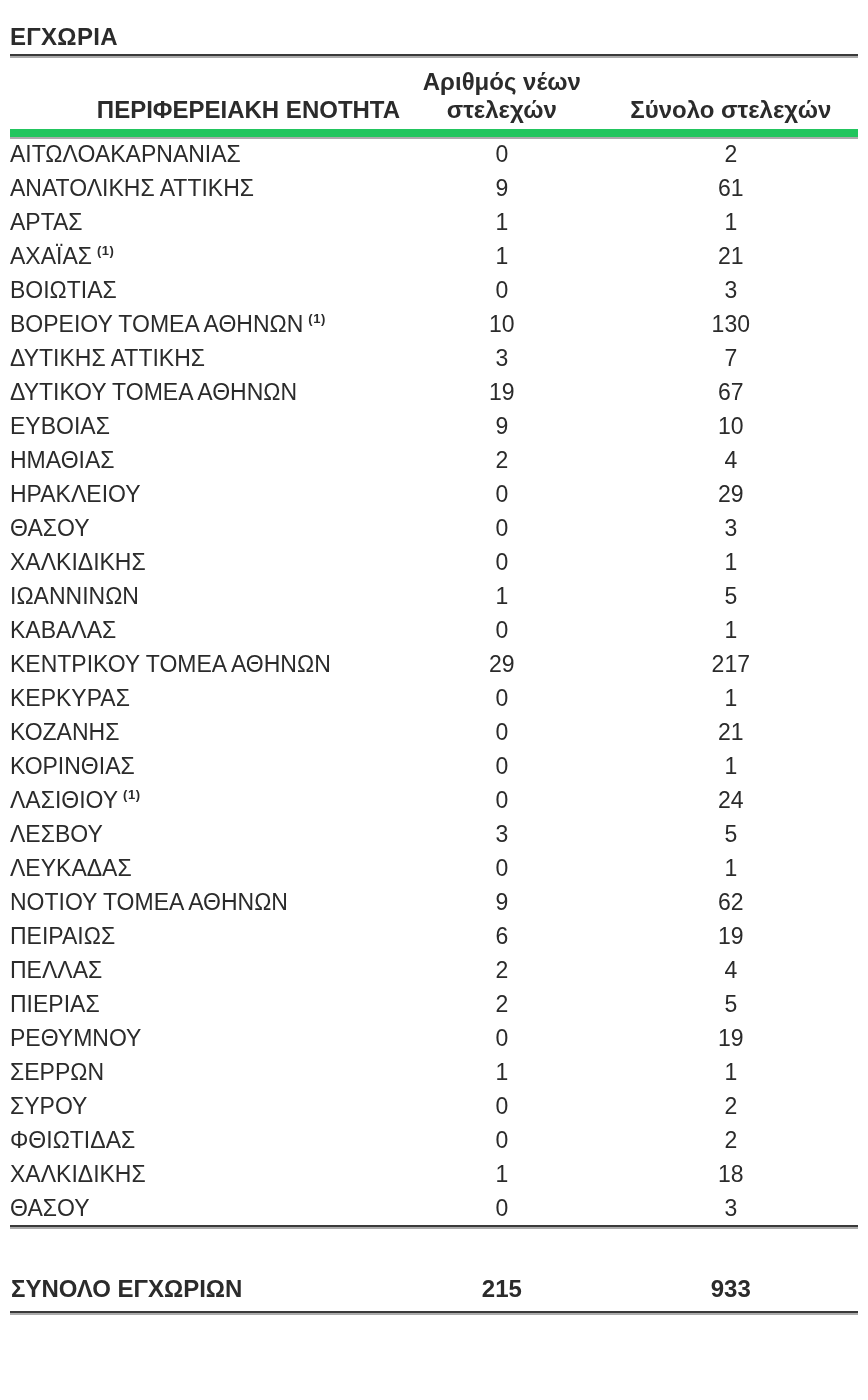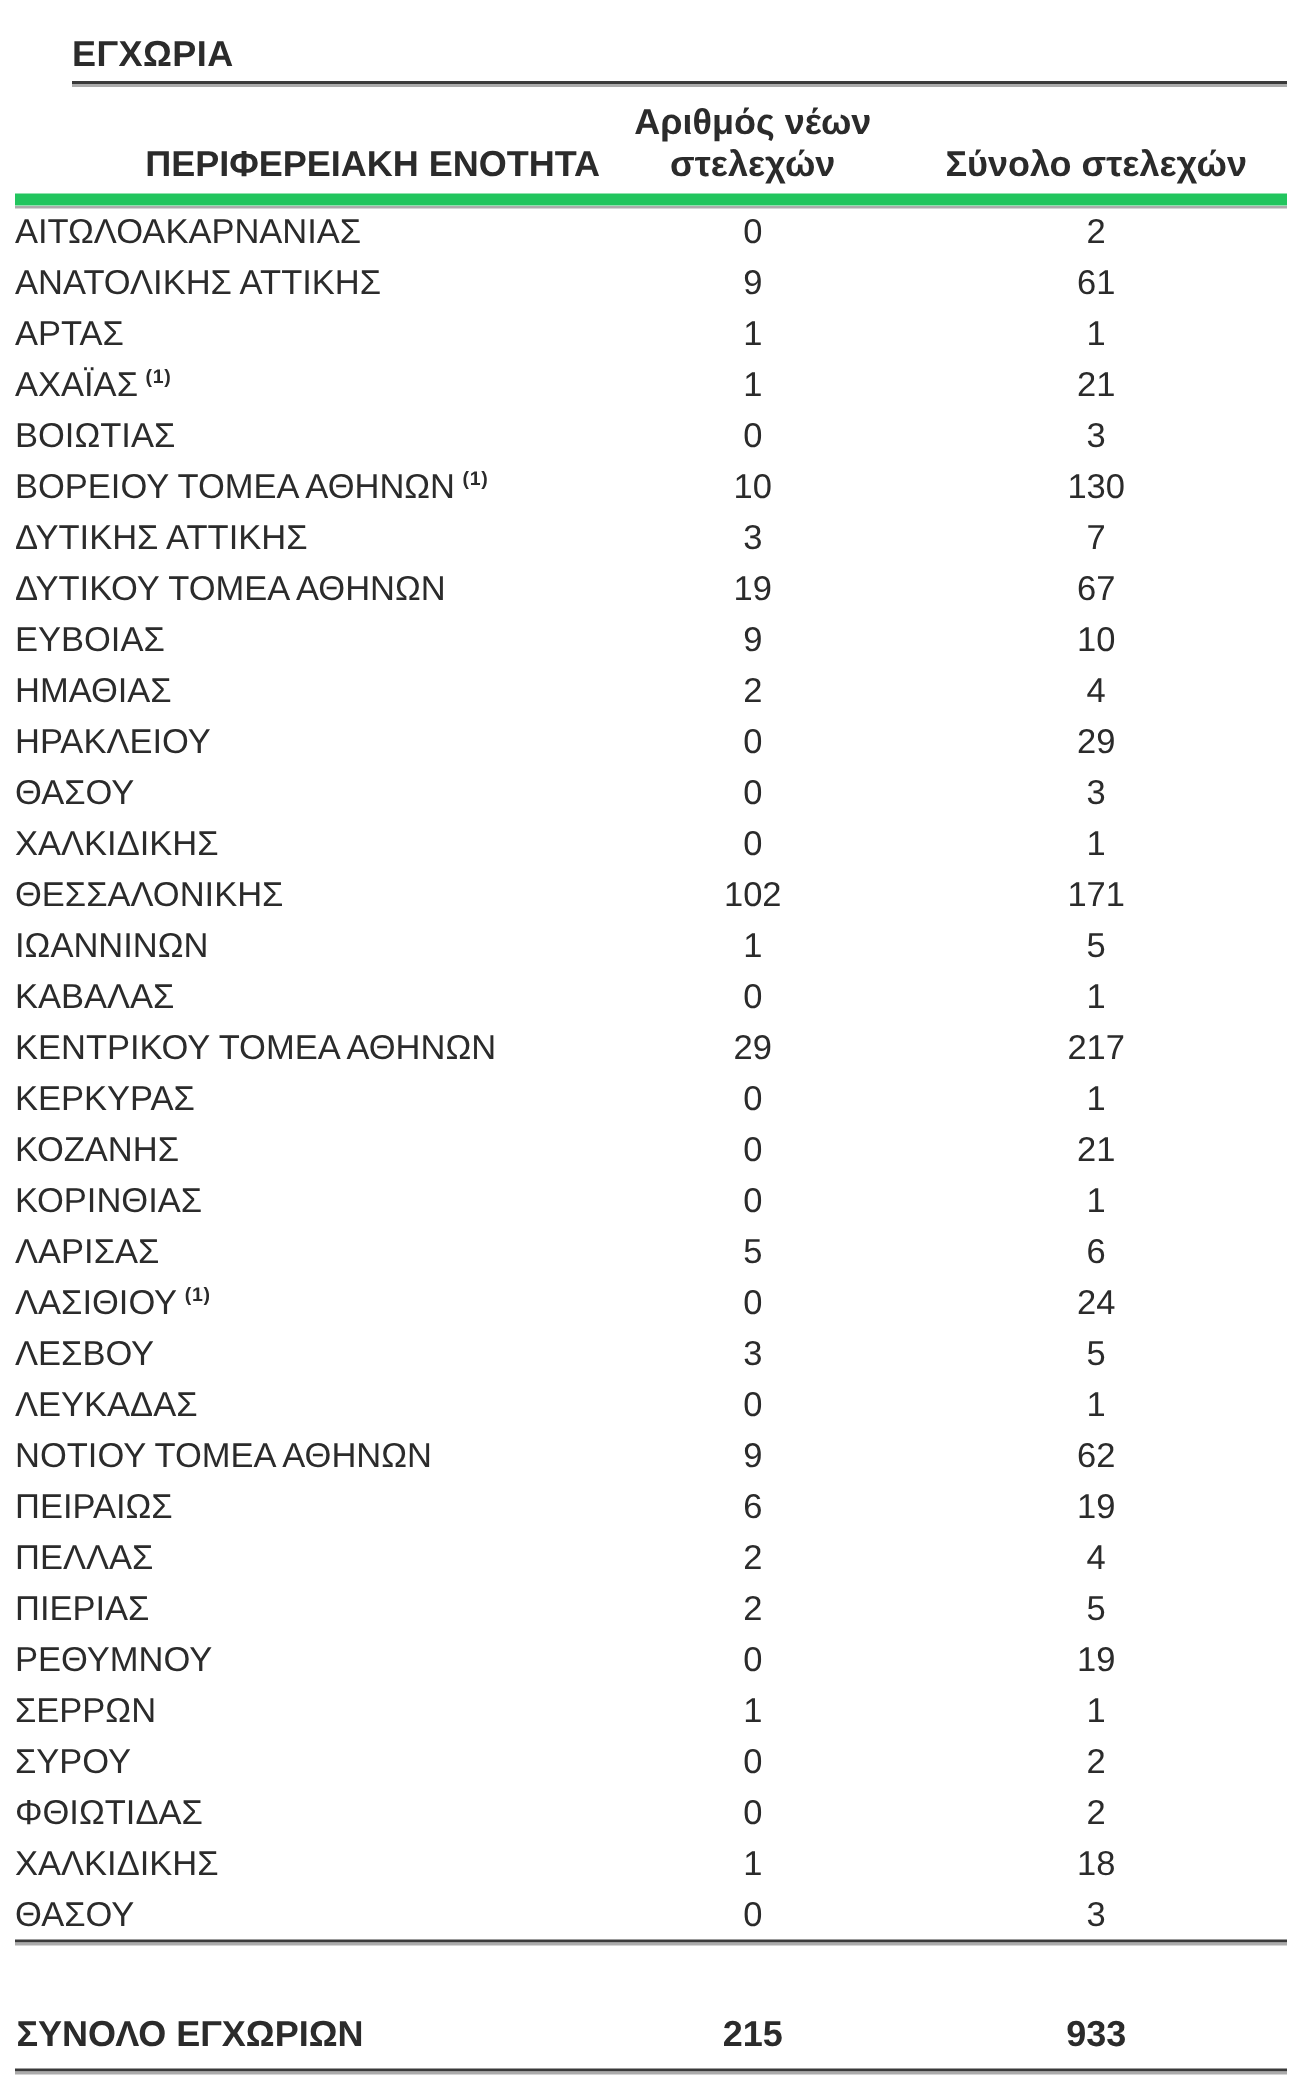--- a/index.html
+++ b/index.html
@@ -21,21 +21,20 @@
   .rule {
     border-bottom: 2px solid #3a3a3a;
     box-shadow: 0 2px 0 #ababab;
   }
   .section-title {
     font-size: 24px;
     font-weight: bold;
     letter-spacing: 0.3px;
     padding-bottom: 4px;
     line-height: 26px;
-    margin-left: 38px;
   }
   table.data {
     width: 100%;
     border-collapse: separate;
     border-spacing: 0;
     table-layout: fixed;
   }
   col.c1 { width: 46%; }
   col.c2 { width: 24%; }
   col.c3 { width: 30%; }
@@ -203,27 +202,20 @@
   </tr>
 
   <tr>
     <td class="c-region">
       <span class="region-label">ΧΑΛΚΙΔΙΚΗΣ</span>
     </td>
     <td class="c-num">0</td>
     <td class="c-num">1</td>
   </tr>
 
-  <tr>
-    <td class="c-region">
-      <span class="region-label">ΘΕΣΣΑΛΟΝΙΚΗΣ</span>
-    </td>
-    <td class="c-num">102</td>
-    <td class="c-num">171</td>
-  </tr>
 
   <tr>
     <td class="c-region">
       <span class="region-label">ΙΩΑΝΝΙΝΩΝ</span>
     </td>
     <td class="c-num">1</td>
     <td class="c-num">5</td>
   </tr>
 
   <tr>
@@ -259,27 +251,20 @@
   </tr>
 
   <tr>
     <td class="c-region">
       <span class="region-label">ΚΟΡΙΝΘΙΑΣ</span>
     </td>
     <td class="c-num">0</td>
     <td class="c-num">1</td>
   </tr>
 
-  <tr>
-    <td class="c-region">
-      <span class="region-label">ΛΑΡΙΣΑΣ</span>
-    </td>
-    <td class="c-num">5</td>
-    <td class="c-num">6</td>
-  </tr>
 
   <tr>
     <td class="c-region">
       <span class="region-label">ΛΑΣΙΘΙΟΥ</span><sup class="fn">(1)</sup>
     </td>
     <td class="c-num">0</td>
     <td class="c-num">24</td>
   </tr>
 
   <tr>

